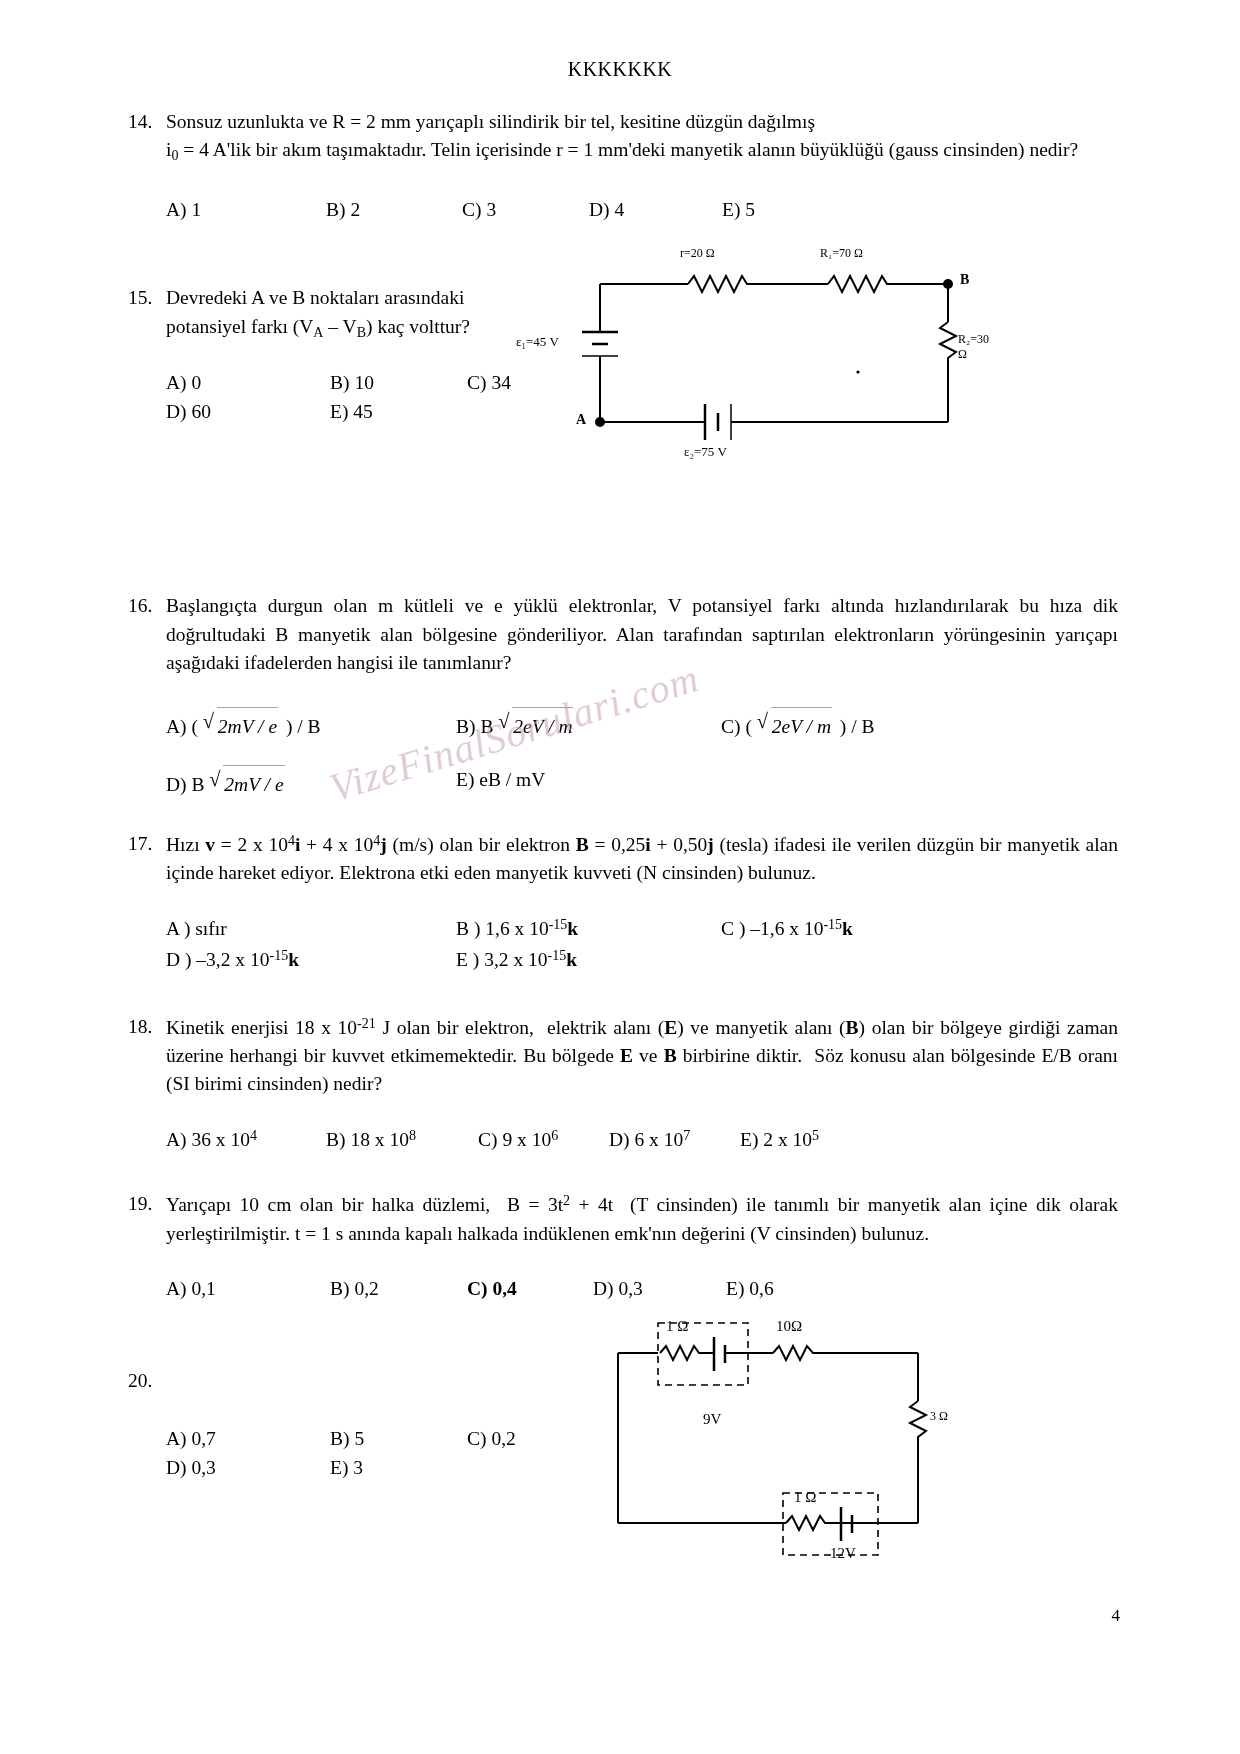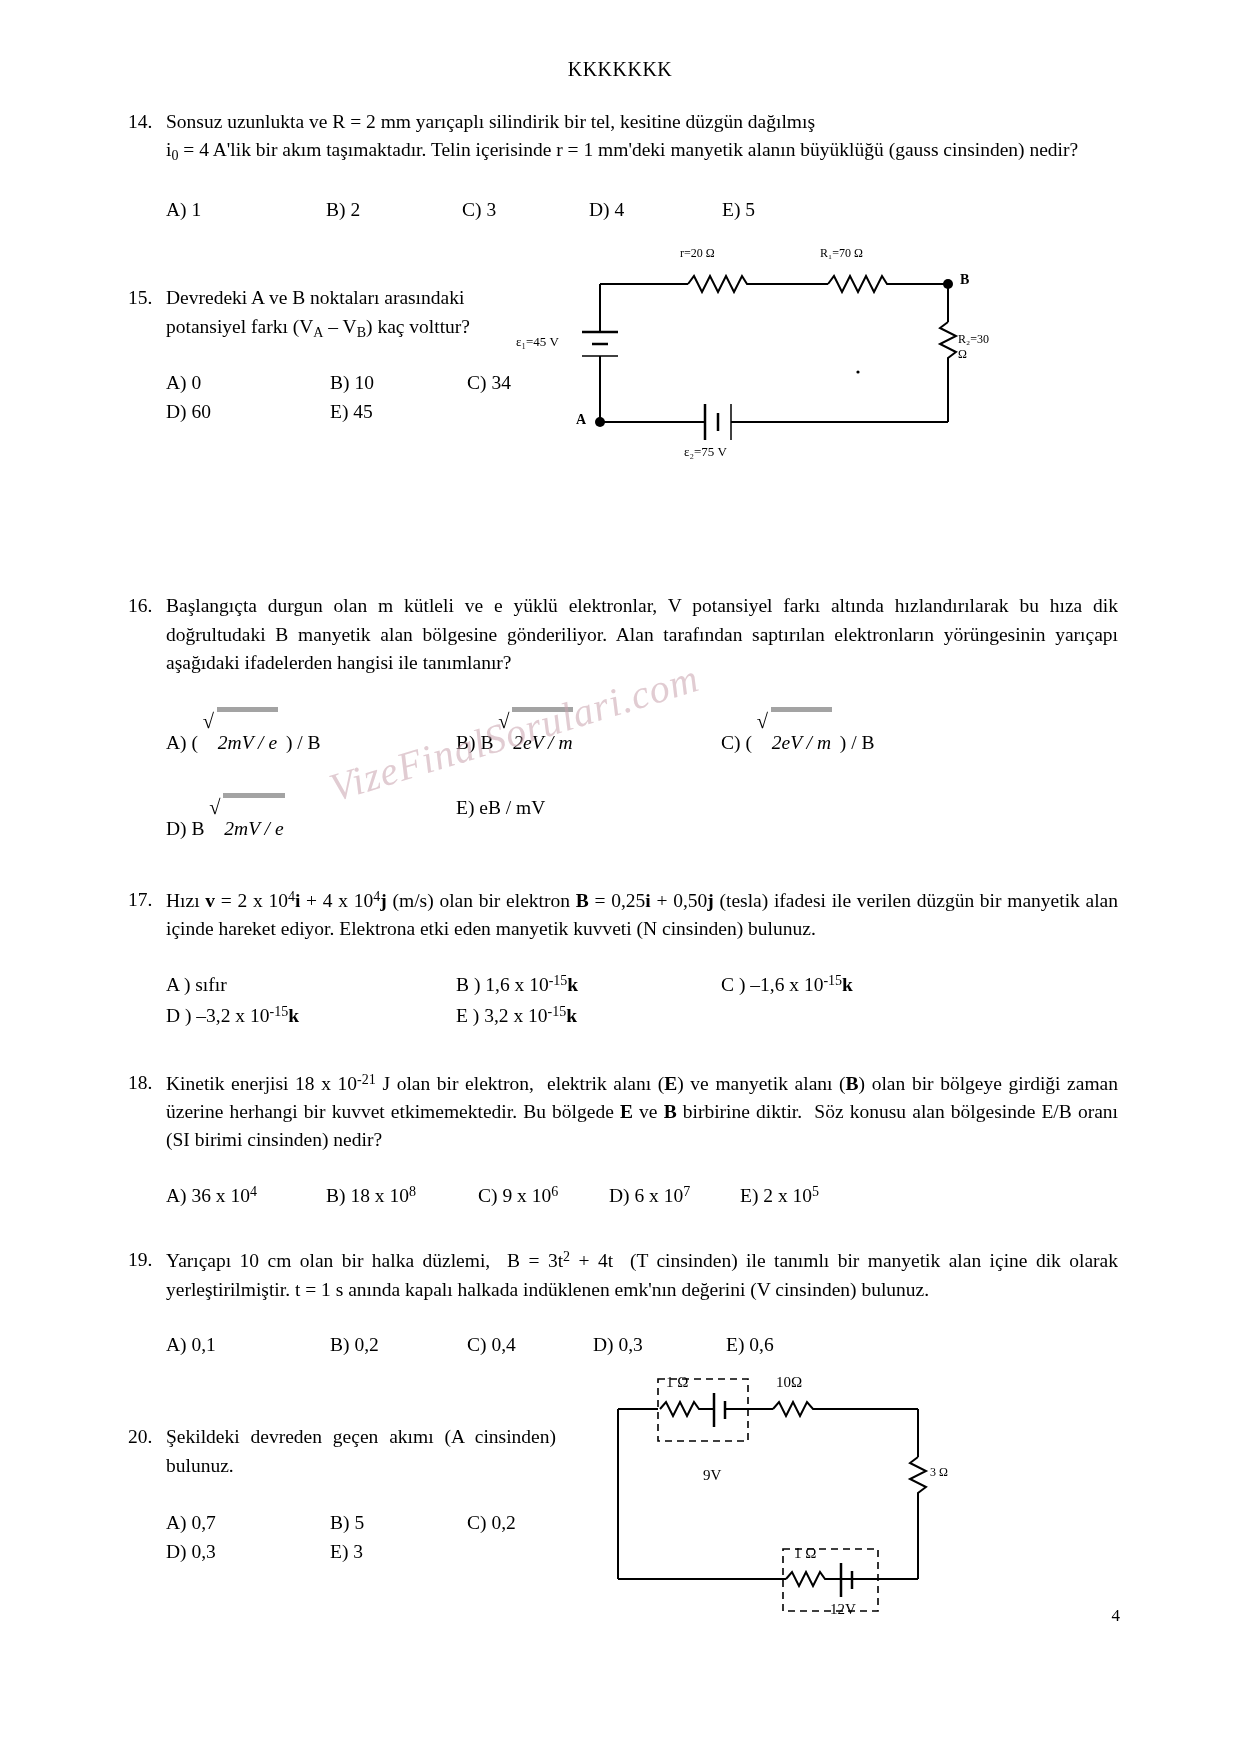--- a/index.html
+++ b/index.html
@@ -84,23 +84,23 @@
   }
   .sqrt::before {
     content: "\221A";
     position: absolute;
     left: 0;
     top: -1px;
     font-style: normal;
     font-size: 1.05em;
   }
   .sqrt .bar {
-    border-top: 5px solid #a3a3a3;
+    border-top: 1px solid #a3a3a3;
     display: inline-block;
-    padding: 16px 1px;
+    padding: 4px 1px;
     margin-top: 0;
   }
   .bold { font-weight: bold; }
   .pagenum {
     position: absolute;
     right: 120px;
     bottom: 128px;
     font-size: 17px;
   }
   .watermark {
@@ -288,31 +288,30 @@
       <div class="qrow">
         <div class="qnum">19.</div>
         <div class="qtext full">
           Yarıçapı 10 cm olan bir halka düzlemi,&nbsp; B = 3t<sup>2</sup> + 4t&nbsp; (T cinsinden) ile tanımlı bir manyetik alan içine dik olarak yerleştirilmiştir. t = 1 s anında kapalı halkada indüklenen emk'nın değerini (V cinsinden) bulunuz.
         </div>
       </div>
       <div class="opts" style="margin-top:26px;">
         <div class="optrow">
           <div class="opt" style="width:164px;">A) 0,1</div>
           <div class="opt" style="width:137px;">B) 0,2</div>
-          <div class="opt" style="width:126px;">C) 0,4</div>
+          <div class="opt" style="width:126px;font-weight:bold;">C) 0,4</div>
           <div class="opt" style="width:133px;">D) 0,3</div>
           <div class="opt">E) 0,6</div>
         </div>
       </div>
     </div>
 
     <div class="qblock" style="margin-top:64px; min-height:250px;">
       <div class="qrow">
         <div class="qnum">20.</div>
-        <div class="qtext narrow" style="width:390px;">Şekildeki devreden geçen akımı (A cinsinden) bulunuz.</div>
       </div>
       <div class="opts" style="margin-top:28px;">
         <div class="optrow">
           <div class="opt" style="width:164px;">A) 0,7</div>
           <div class="opt" style="width:137px;">B) 5</div>
           <div class="opt">C) 0,2</div>
         </div>
         <div class="optrow">
           <div class="opt" style="width:164px;">D) 0,3</div>
           <div class="opt">E) 3</div>

